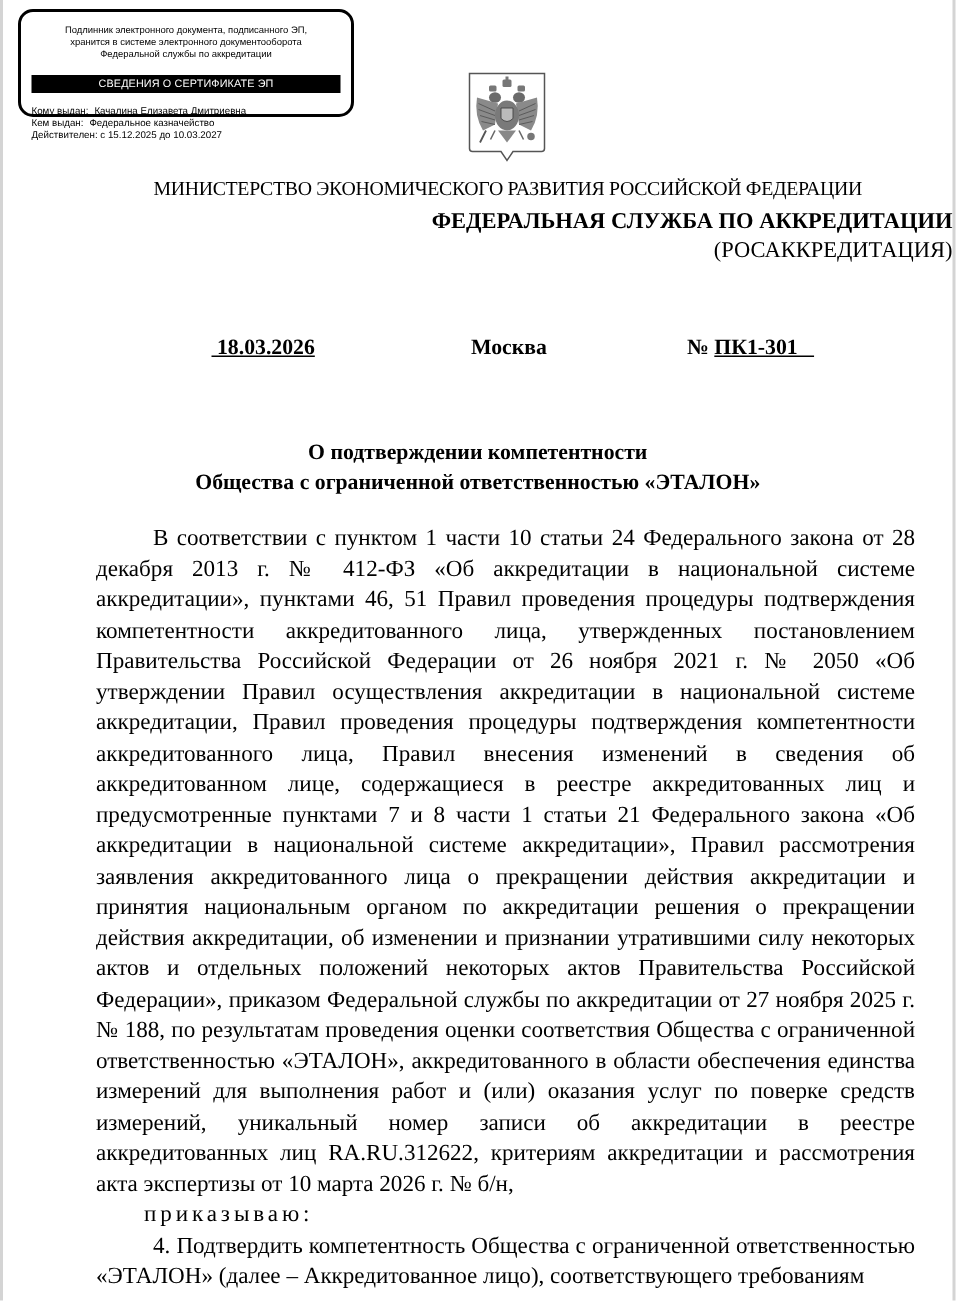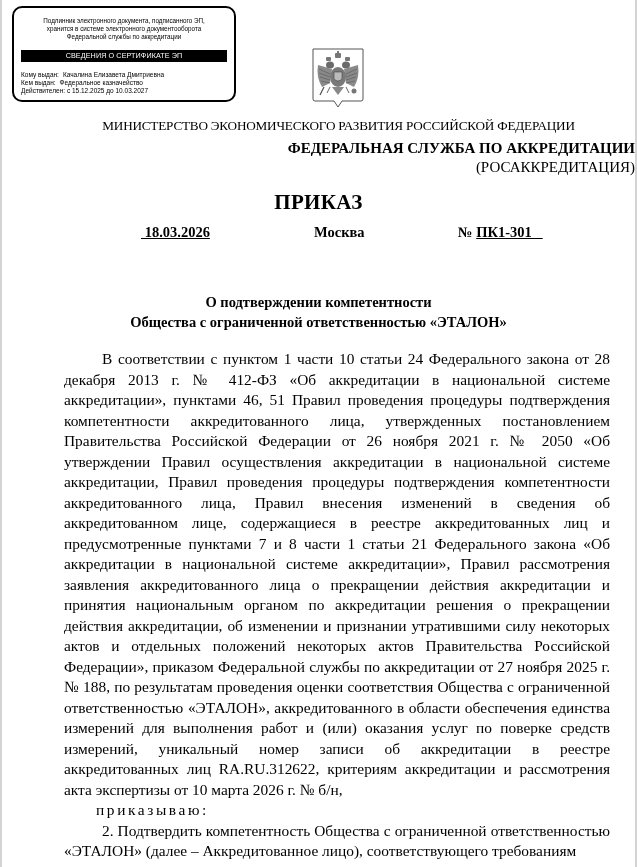--- a/index.html
+++ b/index.html
@@ -24,21 +24,21 @@
       box-sizing: border-box;
       border-left: 2px solid #d4d4d4;
       border-right: 2px solid #d4d4d4;
     }
     
     .stamp {
       position: absolute;
       left: 10px;
       top: 6px;
       width: 224px;
-      height: 96px;
+      height: 72px;
       border: 2px solid #000;
       border-radius: 10px;
       box-sizing: border-box;
       font-family: "Liberation Sans", "DejaVu Sans", sans-serif;
       font-size: 6.3px;
       line-height: 8px;
     }
     .stamp-head {
       position: absolute;
       left: 0; right: 0;
@@ -225,30 +225,29 @@
       <circle cx="44" cy="44" r="2.5" fill="#777"></circle>
       <path d="M20 40 L17 46" stroke="#666" stroke-width="1"></path>
       <path d="M36 40 L39 46" stroke="#666" stroke-width="1"></path>
     </svg>
   </div>
 
   <div class="ministry">МИНИСТЕРСТВО ЭКОНОМИЧЕСКОГО РАЗВИТИЯ РОССИЙСКОЙ ФЕДЕРАЦИИ</div>
   <div class="service">ФЕДЕРАЛЬНАЯ СЛУЖБА ПО АККРЕДИТАЦИИ</div>
   <div class="service-abbr">(РОСАККРЕДИТАЦИЯ)</div>
 
-  <div class="order-title">ПРИКАЗ</div>
 
   <div class="meta-line meta-date"> 18.03.2026</div>
   <div class="meta-line meta-city">Москва</div>
   <div class="meta-line meta-number"><span>№ </span><span class="num">ПК1-301   </span></div>
 
   <div class="subject">
     <div>О подтверждении компетентности</div>
     <div>Общества с ограниченной ответственностью «ЭТАЛОН»</div>
   </div>
 
   <div class="body-text">
     <p>В соответствии с пунктом 1 части 10 статьи 24 Федерального закона от 28 декабря 2013 г. № 412-ФЗ «Об аккредитации в национальной системе аккредитации», пунктами 46, 51 Правил проведения процедуры подтверждения компетентности аккредитованного лица, утвержденных постановлением Правительства Российской Федерации от 26 ноября 2021 г. № 2050 «Об утверждении Правил осуществления аккредитации в национальной системе аккредитации, Правил проведения процедуры подтверждения компетентности аккредитованного лица, Правил внесения изменений в сведения об аккредитованном лице, содержащиеся в реестре аккредитованных лиц и предусмотренные пунктами 7 и 8 части 1 статьи 21 Федерального закона «Об аккредитации в национальной системе аккредитации», Правил рассмотрения заявления аккредитованного лица о прекращении действия аккредитации и принятия национальным органом по аккредитации решения о прекращении действия аккредитации, об изменении и признании утратившими силу некоторых актов и отдельных положений некоторых актов Правительства Российской Федерации», приказом Федеральной службы по аккредитации от 27 ноября 2025 г. № 188, по результатам проведения оценки соответствия Общества с ограниченной ответственностью «ЭТАЛОН», аккредитованного в области обеспечения единства измерений для выполнения работ и (или) оказания услуг по поверке средств измерений, уникальный номер записи об аккредитации в реестре аккредитованных лиц RA.RU.312622, критериям аккредитации и рассмотрения акта экспертизы от 10 марта 2026 г. № б/н,</p>
     <p class="noindent"><span class="spaced">приказываю:</span></p>
-    <p>2. Подтвердить компетентность Общества с ограниченной ответственностью «ЭТАЛОН» (далее – Аккредитованное лицо), соответствующего требованиям</p>
+    <p>4. Подтвердить компетентность Общества с ограниченной ответственностью «ЭТАЛОН» (далее – Аккредитованное лицо), соответствующего требованиям</p>
   </div>
 
 </div>
 
 </body></html>

